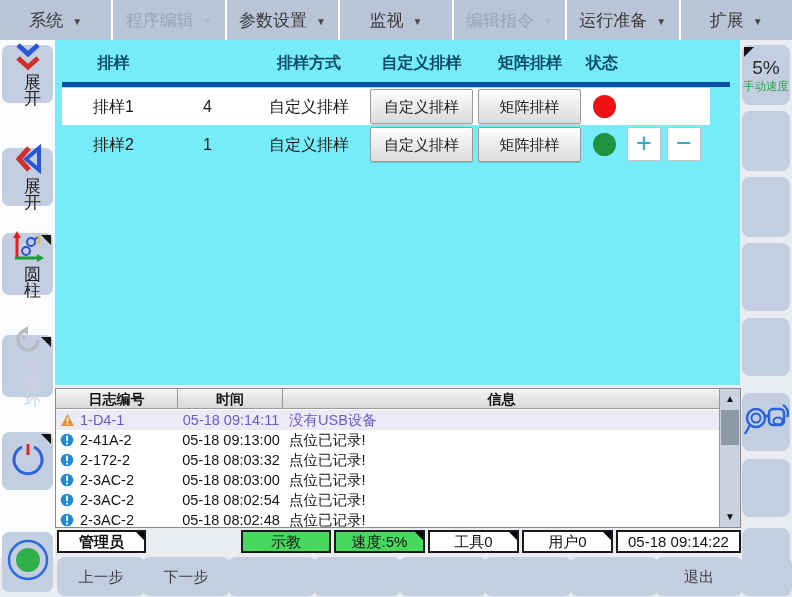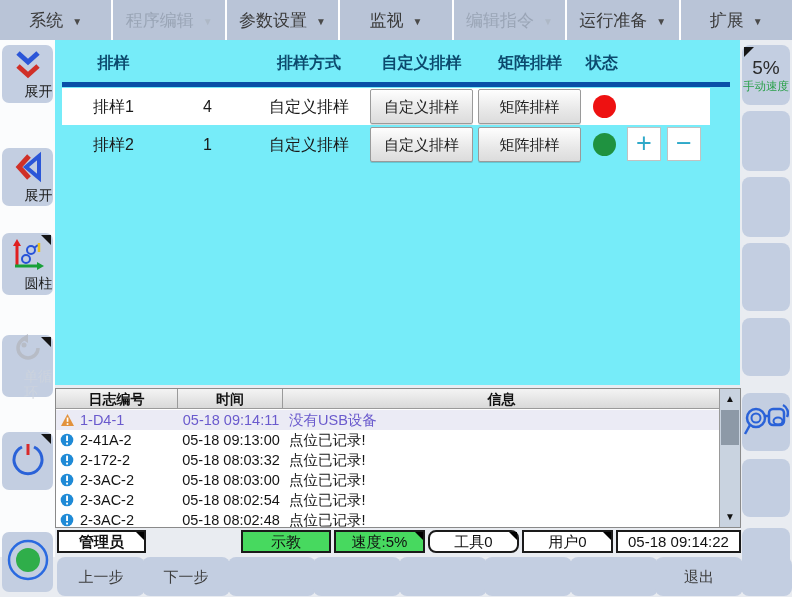--- a/index.html
+++ b/index.html
@@ -16,21 +16,21 @@
     font-size:17px; color:#3a3a3a; border-right:2px solid #ffffff; cursor:pointer; }
   .menu-item:last-child { border-right:none; }
   .menu-item .caret { font-size:10px; color:#4a4a4a; padding-top:2px; }
   .menu-item.disabled { color:#9aa5b6; }
   .menu-item.disabled .caret { color:#aeb8c6; }
 
   
   .left-strip { position:absolute; left:0; top:40px; width:55px; height:517px; background:#fbfcfd; }
   .rail-btn { position:absolute; left:2px; width:51px; background:#c3cee1; border-radius:7px;
     display:flex; flex-direction:column; align-items:center; justify-content:center; cursor:pointer; }
-  .rail-btn .lbl { font-size:14px; color:#1d1d1d; line-height:16px;margin-left:22px; }
+  .rail-btn .lbl { font-size:17px; color:#1d1d1d; line-height:16px;margin-left:22px; }
   .rail-btn.disabled .lbl { color:#ccd3de; }
   .notch-tr { position:absolute; top:2px; right:2px; width:0; height:0;
     border-top:10px solid #151515; border-left:10px solid transparent; }
   .notch-tl { position:absolute; top:2px; left:2px; width:0; height:0;
     border-top:10px solid #151515; border-right:10px solid transparent; }
 
   
   .table-area { position:absolute; left:55px; top:40px; width:685px; height:345px; background:#76ecf9; }
   .th { position:absolute; top:10px; height:26px; line-height:26px; text-align:center;
     font-size:16px; font-weight:bold; color:#0c4a6e; }
@@ -338,21 +338,21 @@
     <span>管理员</span>
     <span class="notch"></span>
   </div>
   <div class="sbox green" style="left:241px; width:90px;">
     <span>示教</span>
   </div>
   <div class="sbox green" style="left:334px; width:91px;">
     <span>速度:5%</span>
     <span class="notch"></span>
   </div>
-  <div class="sbox" style="left:428px; width:91px;border-radius:8px;">
+  <div class="sbox" style="left:428px; width:91px;">
     <span>工具0</span>
     <span class="notch"></span>
   </div>
   <div class="sbox" style="left:522px; width:91px;">
     <span>用户0</span>
     <span class="notch"></span>
   </div>
   <div class="sbox" style="left:616px; width:125px;">
     <span>05-18 09:14:22</span>
   </div>

